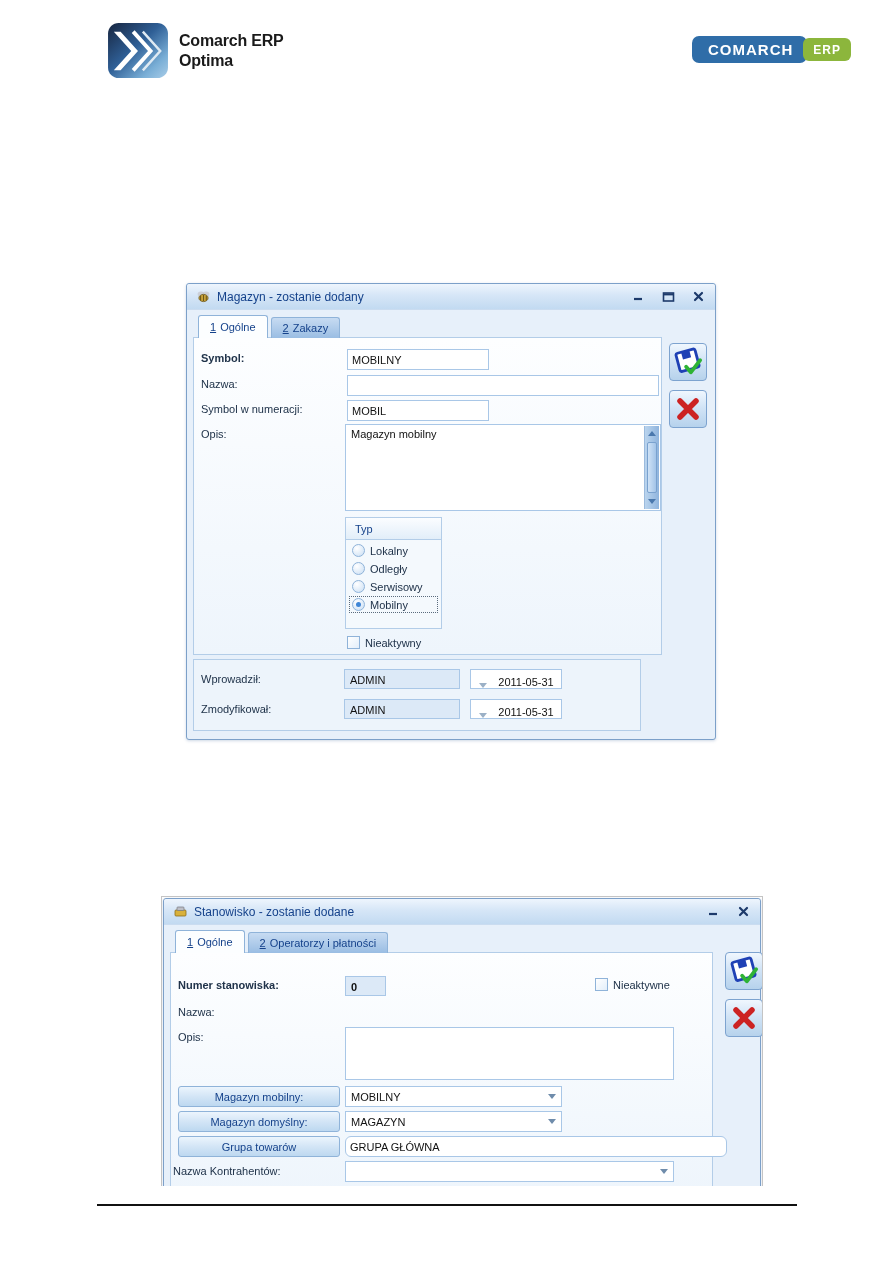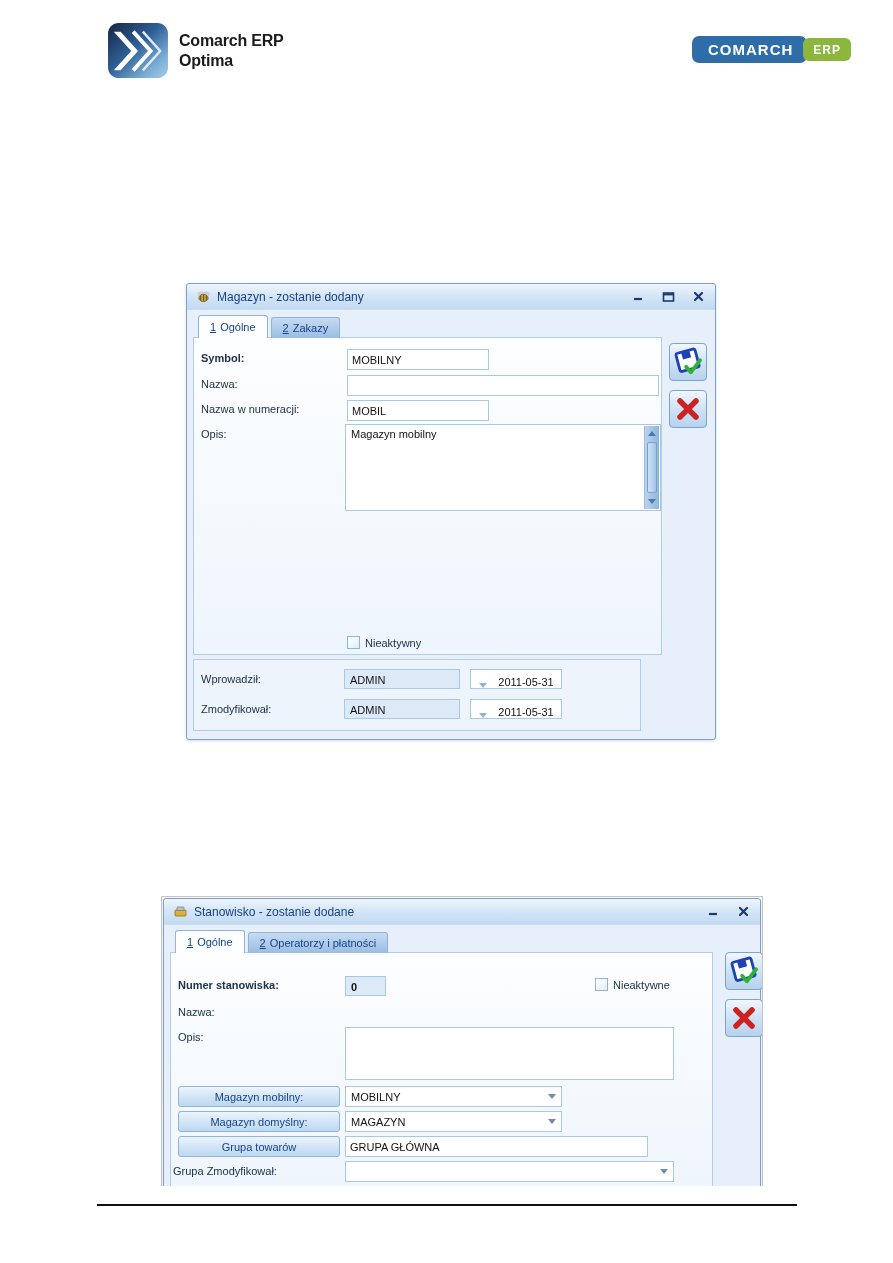--- a/index.html
+++ b/index.html
@@ -185,37 +185,58 @@
       </div>
     </div>
 
     <div class="panel" style="left:6px; top:53px; width:469px; height:318px;">
       <span class="flabel bold" style="left:7px; top:14px;">Symbol:</span>
       <input class="tbx" style="left: 153px; top: 11px; width: 142px;" value="MOBILNY">
 
       <span class="flabel" style="left:7px; top:40px;">Nazwa:</span>
       <input class="tbx" style="left: 153px; top: 37px; width: 312px;" value="">
 
-      <span class="flabel" style="left:7px; top:65px;">Nazwa w numeracji:</span>
+      <span class="flabel" style="left:7px; top:65px;">Symbol w numeracji:</span>
       <input class="tbx" style="left: 153px; top: 62px; width: 142px;" value="MOBIL">
 
       <span class="flabel" style="left:7px; top:90px;">Opis:</span>
       <div class="txa" style="left:151px; top:86px; width:316px; height:87px; padding-right:20px;">
         <span>Magazyn mobilny</span>
         <div class="scrollbar">
           <div class="sb-btn">
               <span class="tri-up"></span>
             </div>
           <div class="sb-thumb"></div>
           <div class="sb-btn">
               <span class="tri-down"></span>
             </div>
         </div>
       </div>
 
+      <div class="groupbox" style="left:151px; top:179px; width:97px; height:112px;">
+        <div class="groupbox-header">Typ</div>
+        <div class="radio-row">
+          <span class="radio-circle"></span>
+          <span>Lokalny</span>
+        </div>
+        <div class="radio-row">
+          <span class="radio-circle"></span>
+          <span>Odległy</span>
+        </div>
+        <div class="radio-row">
+          <span class="radio-circle"></span>
+          <span>Serwisowy</span>
+        </div>
+        <div class="radio-row selected">
+          <span class="radio-circle">
+              <span class="radio-dot"></span>
+            </span>
+          <span>Mobilny</span>
+        </div>
+      </div>
 
       <div class="check-row" style="left:153px; top:298px;">
         <span class="checkbox"></span>
         <span>Nieaktywny</span>
       </div>
     </div>
 
     <div class="panel" style="left:6px; top:375px; width:448px; height:72px; background:#edf4fb;">
       <span class="flabel" style="left:7px; top:13px;">Wprowadził:</span>
       <div class="ro-field" style="left:150px; top:9px; width:116px;">ADMIN</div>
@@ -306,23 +327,23 @@
           <span class="chev"></span>
         </div>
 
         <button class="field-btn" style="left:7px; top:158px; width:162px;">Magazyn domyślny:</button>
         <div class="combo" style="left:174px; top:158px; width:217px;">
           <span class="val">MAGAZYN</span>
           <span class="chev"></span>
         </div>
 
         <button class="field-btn" style="left:7px; top:183px; width:162px;">Grupa towarów</button>
-        <input class="tbx" style="left: 174px; top: 183px; width: 303px;" value="GRUPA GŁÓWNA">
-
-        <span class="flabel" style="left:2px; top:212px;">Grupa Zmodyfikował:</span>
+        <input class="tbx" style="left: 174px; top: 183px; width: 382px; border-radius: 6px;" value="GRUPA GŁÓWNA">
+
+        <span class="flabel" style="left:2px; top:212px;">Nazwa Kontrahentów:</span>
         <div class="combo" style="left:174px; top:208px; width:329px;">
           <span class="val"></span>
           <span class="chev"></span>
         </div>
       </div>
 
       <div class="icon-btn" style="left:561px; top:53px;">
         <svg width="30" height="30" viewBox="0 0 32 32">
           <g transform="rotate(-15 16 14)">
             <rect x="5" y="4" width="21" height="20" rx="2" fill="#ffffff" stroke="#1f41b5" stroke-width="3"></rect>

